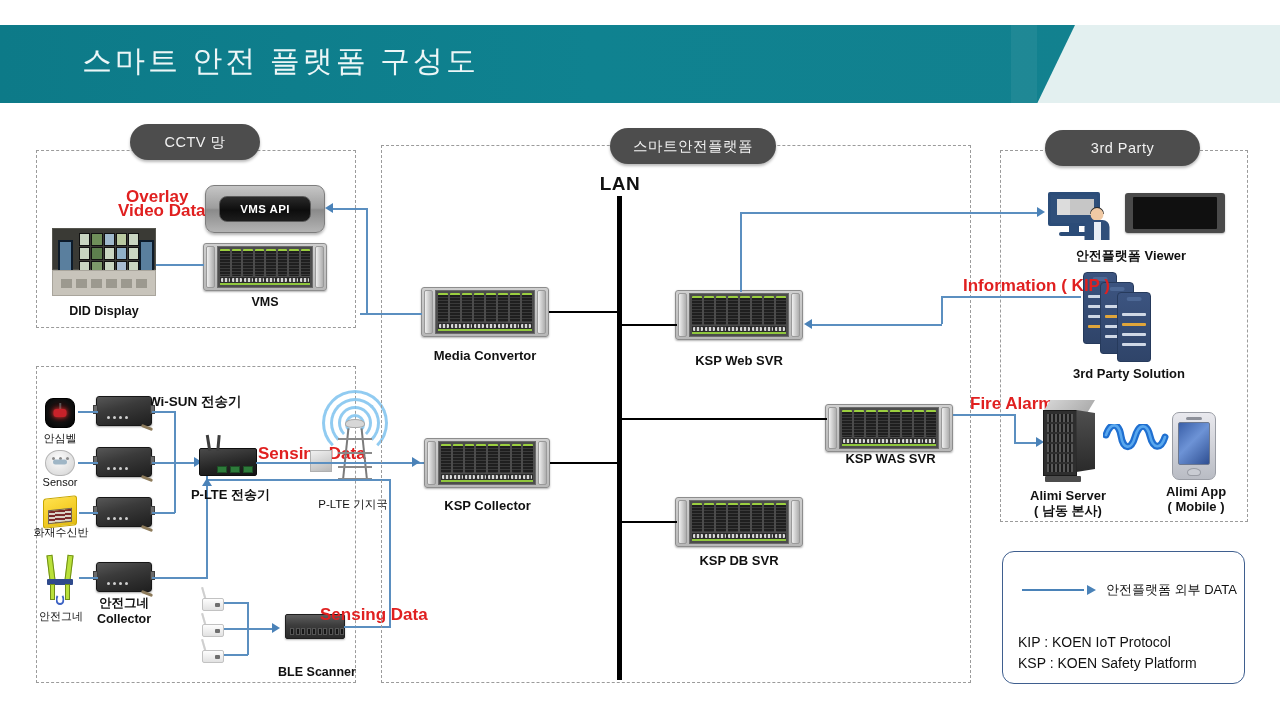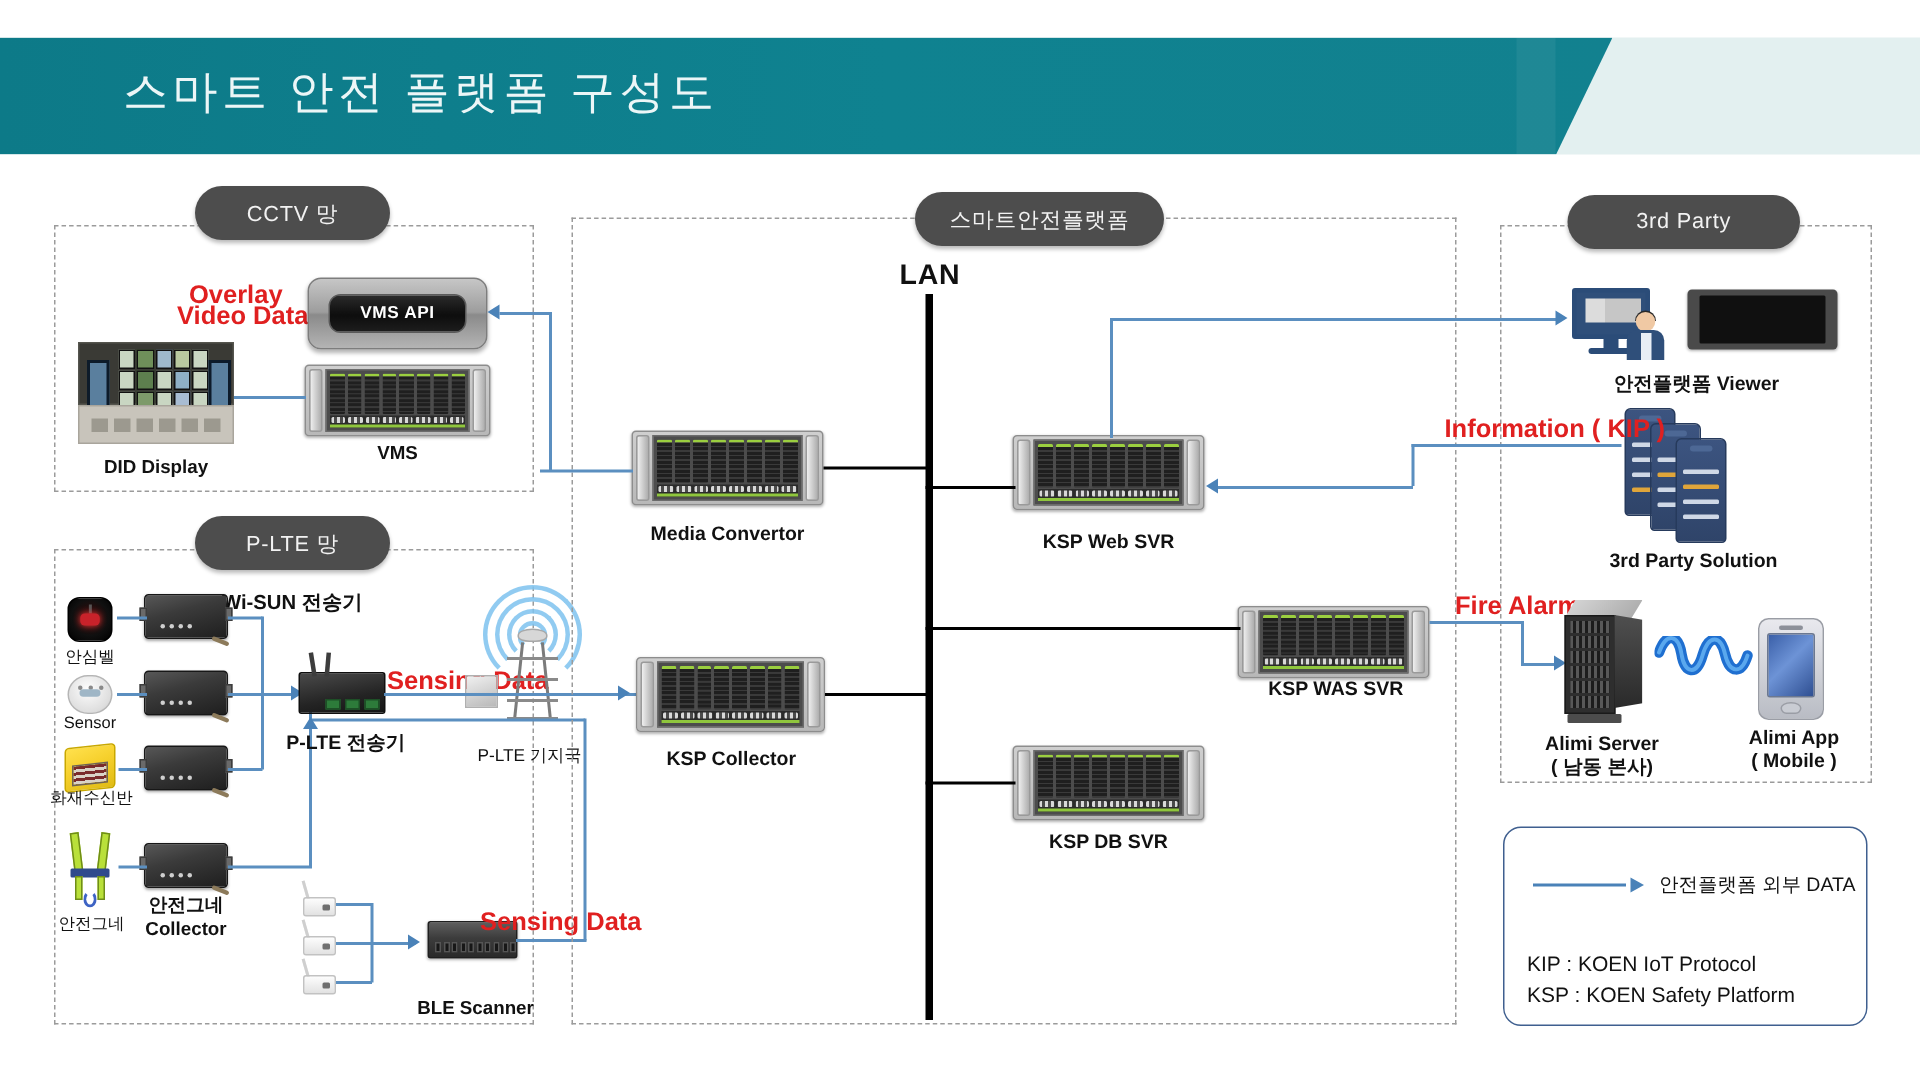--- a/index.html
+++ b/index.html
@@ -500,21 +500,20 @@
         <i></i>
         <i></i>
         <i></i>
     </div>
   </div>
   <div class="lbl" style="left:42px; top:304px; width:124px;">DID  Display</div>
 
   <div class="ln h" style="left:156px; top:264px; width:48px;"></div>
 
   <div class="zone" style="left:36px; top:366px; width:320px; height:317px;"></div>
-  <div class="pill" style="left:130px; top:344px; width:130px;">P-LTE 망</div>
 
   <div class="lbl" style="left:148px; top:394px; width:130px; font-size:13.5px; text-align:left;">Wi-SUN 전송기</div>
 
   <div class="bell" style="left:45px; top:398px;"></div>
   <div class="lbl sm" style="left:32px; top:432px; width:56px;">안심벨</div>
   <div class="slab" style="left:96px; top:396px; width:56px; height:30px;">
     <span class="tab l"></span>
       <span class="tab r"></span>
     <span class="leds">
         <i></i>

